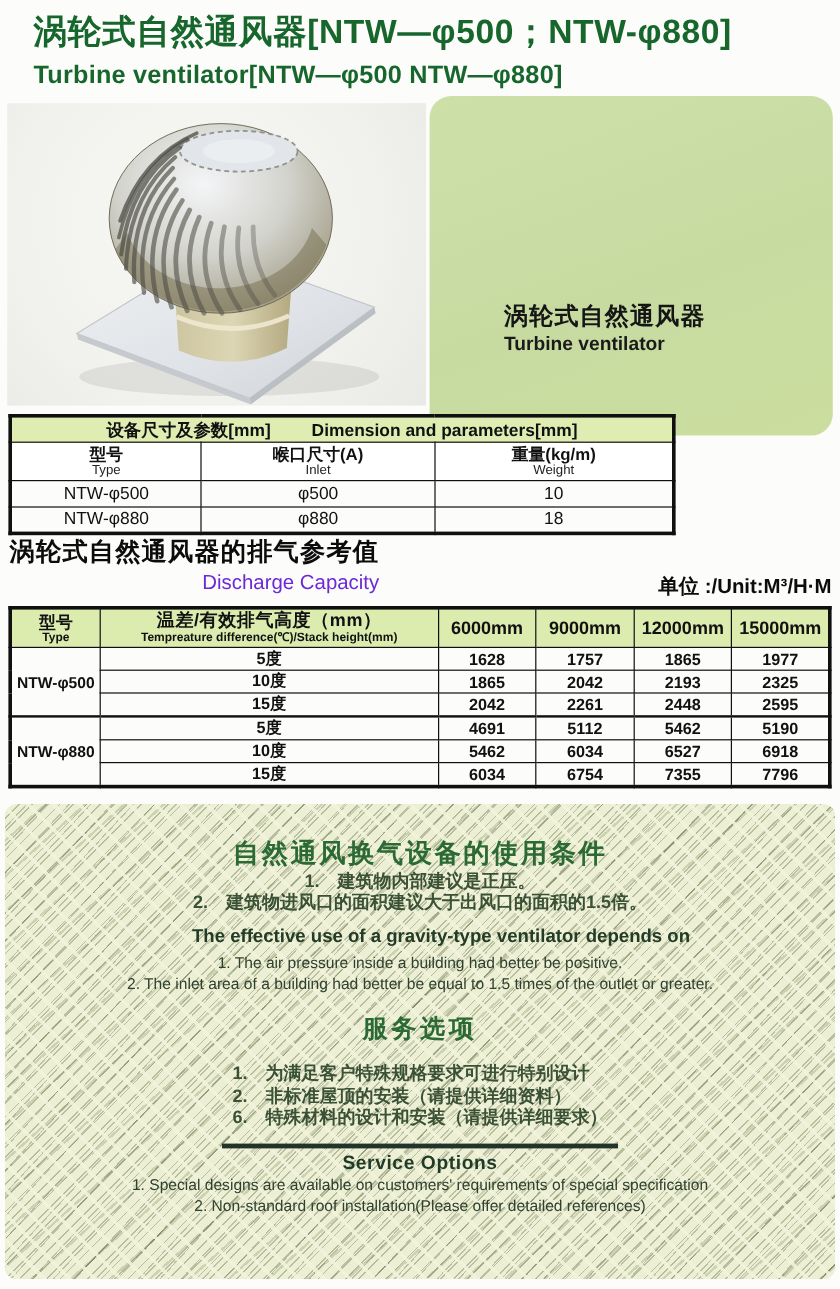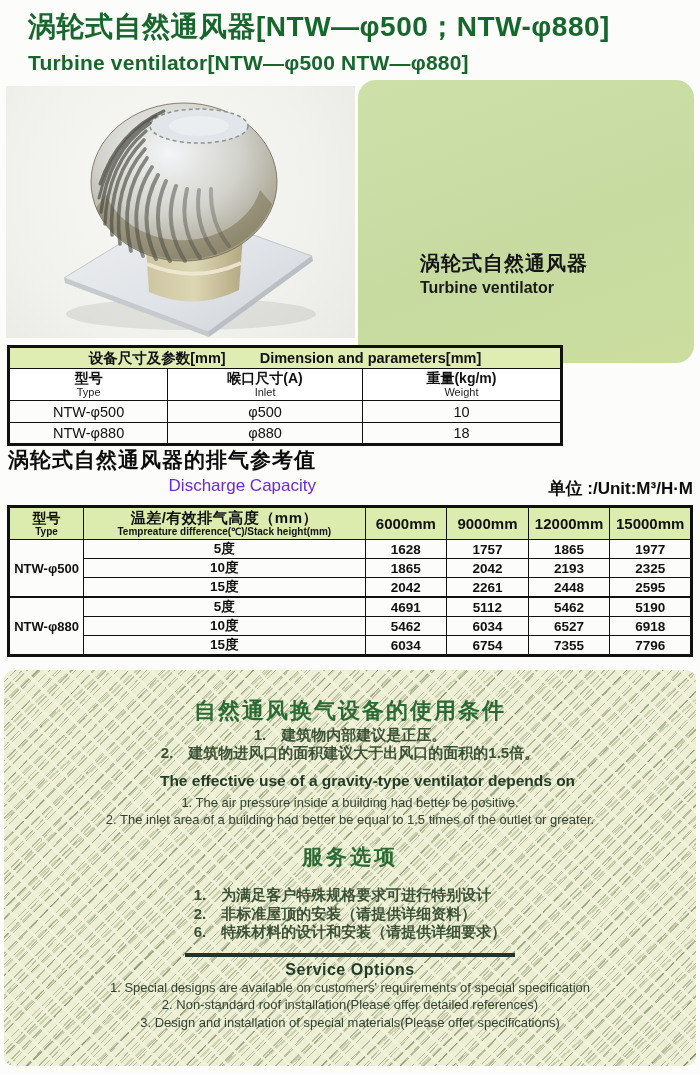--- a/index.html
+++ b/index.html
@@ -279,14 +279,13 @@
   <div class="svc-title">服务选项</div>
   <div class="svc-list">
     <div class="cn-item">1.　为满足客户特殊规格要求可进行特别设计</div>
     <div class="cn-item">2.　非标准屋顶的安装（请提供详细资料）</div>
     <div class="cn-item">6.　特殊材料的设计和安装（请提供详细要求）</div>
   </div>
   <div class="dline"></div>
   <div class="svc-en-title">Service Options</div>
   <div class="svc-en-item">1. Special designs are available on customers' requirements of special specification</div>
   <div class="svc-en-item">2. Non-standard roof installation(Please offer detailed references)</div>
-  <div class="svc-en-item">3. Design and installation of special materials(Please offer specifications)</div>
 </div>
 
 </body></html>

